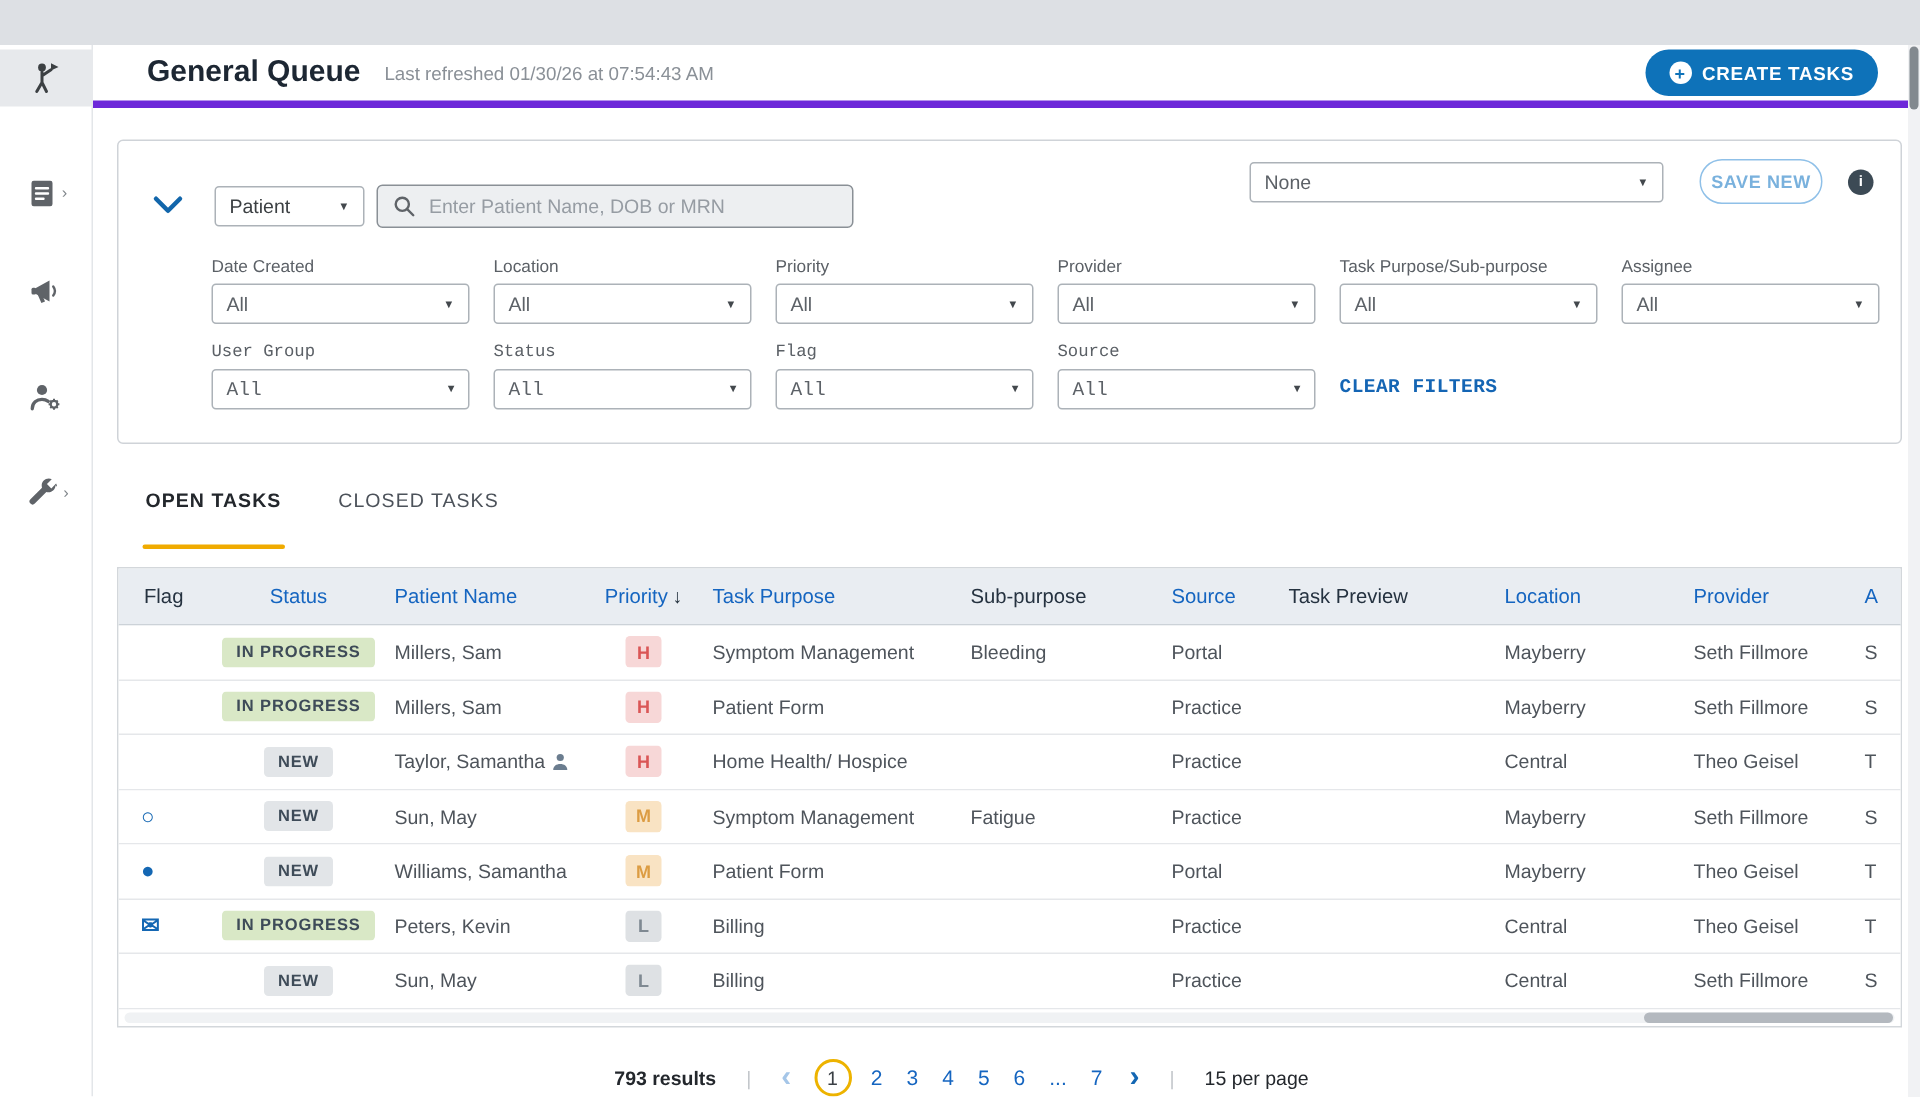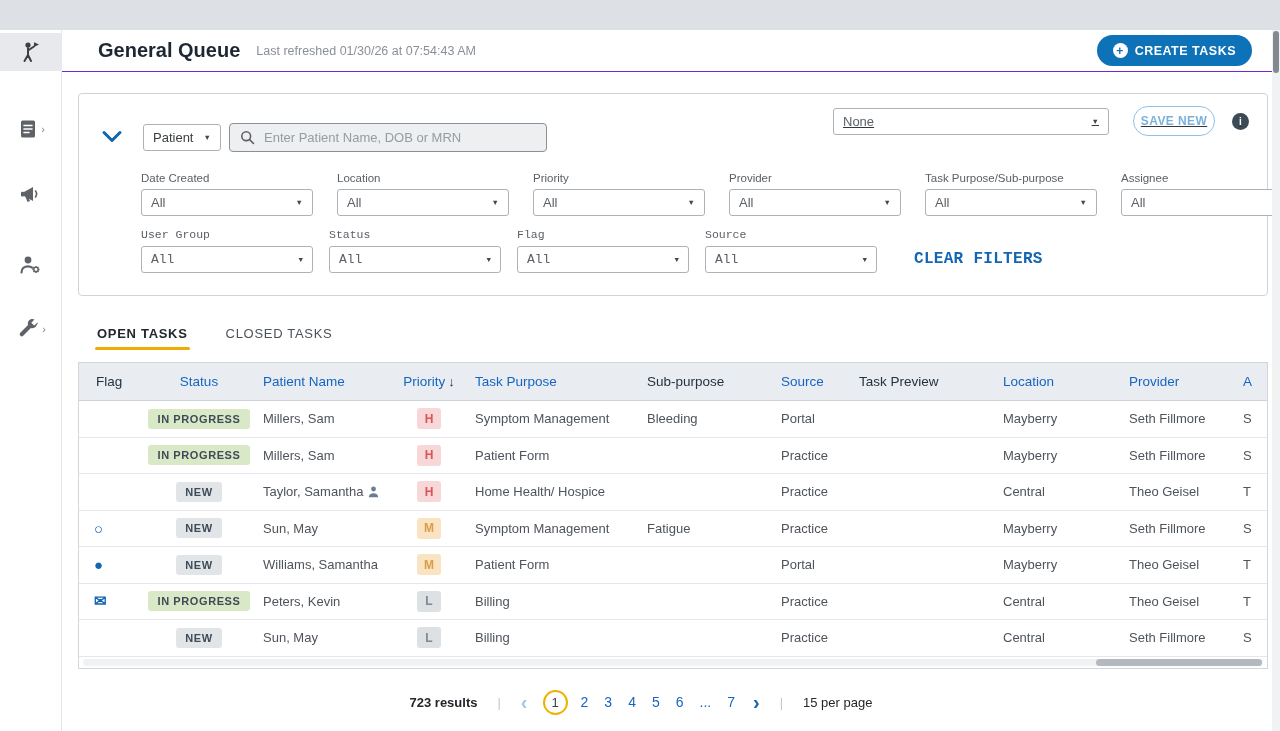--- a/index.html
+++ b/index.html
@@ -15,53 +15,53 @@
   .tab-close { margin-left:14px; color:#5f6368; font-weight:normal; font-size:13px; cursor:pointer; }
   
   .app { display:flex; height:701px; }
   .sidebar { width:62px; border-right:1px solid #e3e6e9; background:#fff; flex:none; }
   .side-logo { width:62px; height:38px; margin-top:3px; background:#e7e9ec; display:flex; align-items:center; justify-content:center; cursor:pointer; }
   .side-item { width:62px; height:36px; display:flex; align-items:center; justify-content:center; cursor:pointer; }
   .mt40{margin-top:40px;} .mt30{margin-top:30px;} .mt34{margin-top:34px;} .mt28{margin-top:28px;}
   .side-chev { font-size:11px; color:#80868b; margin-left:2px; }
   .main { flex:1; min-width:0; display:flex; flex-direction:column; }
   
-  .page-header { height:42px; flex:none; border-bottom:1px solid #6d28d9; display:flex; align-items:center; padding:0 28px 0 36px; background:#fff;justify-content:flex-end; }
+  .page-header { height:42px; flex:none; border-bottom:5px solid #6d28d9; display:flex; align-items:center; padding:0 28px 0 36px; background:#fff;justify-content:flex-end; }
   .title { font-size:20px; font-weight:bold; color:#1d2733; }
   .refreshed { margin-left:16px; font-size:12.5px; color:#8a9097; }
   .create-btn { margin-left:auto; height:31px; background:#0e72b9; color:#fff; border:none; border-radius:16px;
     font-size:12.5px; font-weight:bold; letter-spacing:.5px; display:flex; align-items:center; gap:7px; padding:0 16px; cursor:pointer; font-family:inherit; }
   .plus-disc { width:15px; height:15px; background:#fff; color:#0e72b9; border-radius:50%; font-size:12px; font-weight:bold; display:flex; align-items:center; justify-content:center; line-height:1; }
   
   .filter-panel { margin:21px 12px 0 16px; height:203px; border:1px solid #cfd3d8; border-radius:4px; position:relative; padding:14px 18px 16px 22px; }
   .filter-top { display:flex; align-items:center; margin-top:14px; height:30px; }
   .collapse-btn { width:24px; display:flex; align-items:center; cursor:pointer; }
   .select { border:1px solid #acb2b8; border-radius:3px; height:27px; display:flex; align-items:center; justify-content:space-between;
     padding:0 9px; font-size:13px; color:#5c6167; background:#fff; cursor:pointer; white-space:nowrap; }
   .caret { font-size:7.5px; color:#43484d; margin-left:6px; flex:none; }
-  .type-select { width:78px; margin-left:18px; color:#3c4043; }
+  .type-select { width:100px; margin-left:18px; color:#3c4043; }
   .search-box { margin-left:8px; width:318px; height:29px; background:#edeff1; border:1px solid #8a9096; border-radius:4px;
     display:flex; align-items:center; padding:0 10px; gap:7px; }
   .search-box input { flex:1; border:none; background:transparent; outline:none; font-size:13px; color:#3c4043; font-family:inherit; min-width:0; }
   .search-box input::placeholder { color:#969ca3; }
   .preset-group { position:absolute; top:12px; right:18px; display:flex; flex-direction:column; }
   .preset-label { font-size:11.5px; color:#5b6066; margin-bottom:5px; }
-  .preset-row { display:flex; align-items:center;text-decoration:underline; }
+  .preset-row { display:flex; align-items:center; }
   .preset-select { width:276px; }
   .save-btn { margin-left:24px; width:82px; height:30px; border:1px solid #8fc0e8; color:#79b1dd; background:#fff; border-radius:16px;
     font-size:12px; font-weight:bold; letter-spacing:.4px; cursor:pointer; font-family:inherit; }
   .info-icon { margin-left:17px; width:17px; height:17px; border-radius:50%; background:#3c4a55; color:#fff; font-size:10px; font-weight:bold;
     display:flex; align-items:center; justify-content:center; cursor:pointer; }
   .filter-grid { display:grid; grid-template-columns:repeat(6,172px); column-gap:16px; margin-left:40px; }
-  .fg1 { margin-top:20px;gap:24px; } .fg2 { margin-top:12px;font-family:Liberation Mono, monospace; }
+  .fg1 { margin-top:20px; } .fg2 { margin-top:12px;font-family:Liberation Mono, monospace; }
   .flabel { font-size:11.5px; color:#5b6066; margin-bottom:5px; white-space:nowrap; overflow:hidden; }
-  .clear-link { color:#1465b4; font-weight:bold; font-size:16px; letter-spacing:.3px; cursor:pointer; white-space:nowrap; padding-top:22px;margin-left:21px; }
+  .clear-link { color:#1465b4; font-weight:bold; font-size:13px; letter-spacing:.3px; cursor:pointer; white-space:nowrap; padding-top:22px; }
   
   .qtabs { display:flex; gap:38px; margin:30px 0 0 35px; }
-  .qtab { font-size:13px; letter-spacing:.7px; color:#4c525a; cursor:pointer; padding-bottom:9px; position:relative; }
+  .qtab { font-size:13px; letter-spacing:.7px; color:#4c525a; cursor:pointer; padding-bottom:25px; position:relative; }
   .qtab.active { font-weight:bold; color:#23272c; }
   .qtab.active::after { content:""; position:absolute; left:-2px; right:-2px; bottom:0; height:3px; background:#f0ab00; border-radius:2px; }
   
   .table-panel { margin:12px 12px 0 16px; border:1px solid #d3d7db; overflow:hidden; position:relative; background:#fff; }
   .trow { display:grid; grid-template-columns:64px 112px 136px 76px 172px 134px 78px 144px 126px 114px 120px; align-items:center; width:1276px; }
   .thead { background:#e9edf2; height:38px; border-bottom:1px solid #ccd2d8; }
   .th { font-size:13.5px; color:#253240; padding-left:8px; white-space:nowrap; }
   .th.blue { color:#1565c0; cursor:pointer; }
   .th.c { display:flex; justify-content:center; padding-left:0; }
   .th.flag-h { padding-left:17px; }
@@ -430,21 +430,21 @@
         <div class="td">S</div>
       </div>
 
       <div class="hscroll">
         <div class="hs-track"></div>
         <div class="hs-thumb"></div>
       </div>
     </div>
 
     <div class="pager">
-      <span class="results">723 results</span>
+      <span class="results">793 results</span>
       <span class="pdiv">|</span>
       <span class="pprev">‹</span>
       <span class="pnum active">1</span>
       <span class="pnum">2</span>
       <span class="pnum">3</span>
       <span class="pnum">4</span>
       <span class="pnum">5</span>
       <span class="pnum">6</span>
       <span class="pnum">...</span>
       <span class="pnum">7</span>

